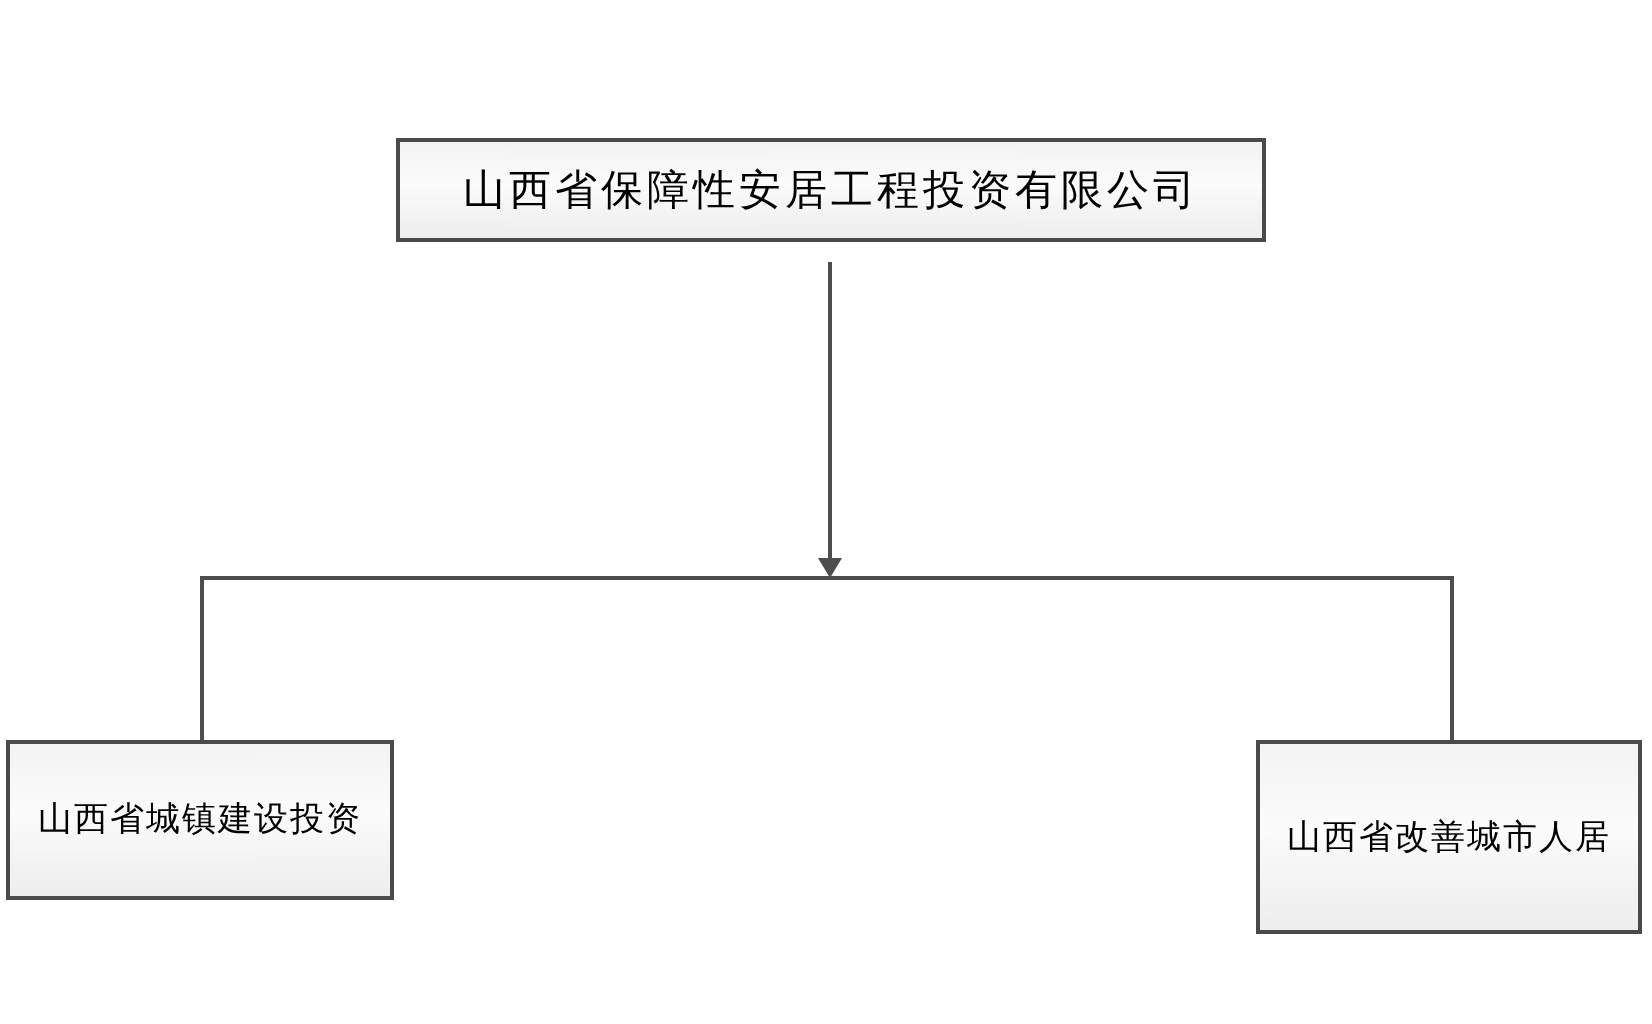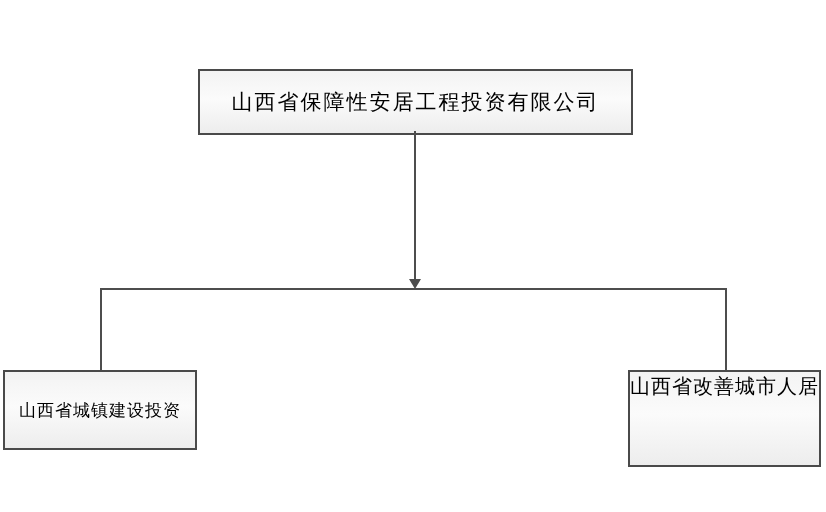--- a/index.html
+++ b/index.html
@@ -28,42 +28,41 @@
     color: #000000;
   }
   .org-box .label-line {
     display: block;
     white-space: nowrap;
   }
   #root-box {
     left: 198px;
     top: 69px;
     width: 435px;
-    height: 66px;
+    height: 52px;
     font-size: 21px;
     letter-spacing: 2px;
   }
   #child-box-left {
     left: 3px;
     top: 370px;
     width: 194px;
     height: 80px;
     font-size: 17px;
     line-height: 28px;
     letter-spacing: 1px;
   }
   #child-box-right {
     left: 628px;
     top: 370px;
     width: 193px;
     height: 97px;
-    font-size: 20px;
+    font-size: 17px;
     line-height: 28px;
     letter-spacing: 1px;
-    justify-content: space-between;
   }
   .connector {
     position: absolute;
     background: #4d4d4d;
   }
   #conn-root-down   { left: 414px; top: 131px; width: 2px;  height: 151px; }
   #conn-horizontal  { left: 100px; top: 288px; width: 627px; height: 2px; }
   #conn-left-down   { left: 100px; top: 288px; width: 2px;  height: 82px; }
   #conn-right-down  { left: 725px; top: 288px; width: 2px;  height: 82px; }
   .arrowhead-down {

